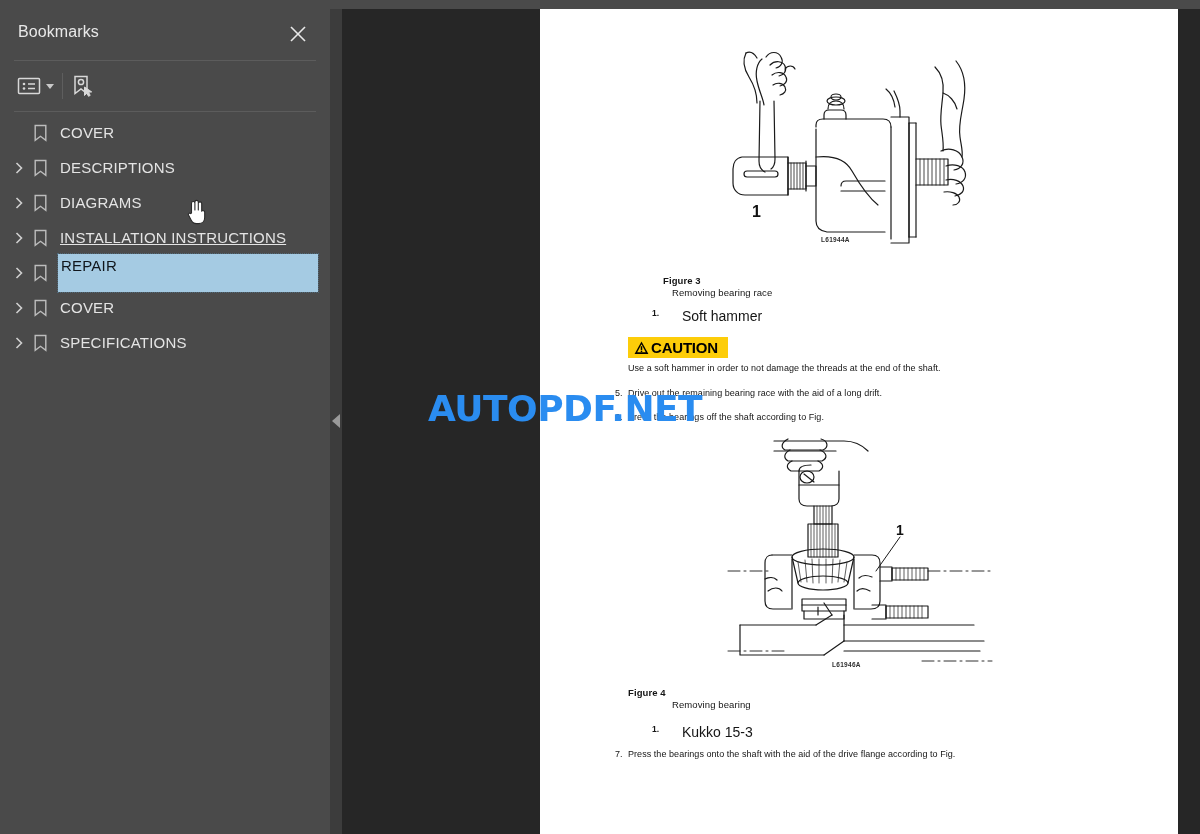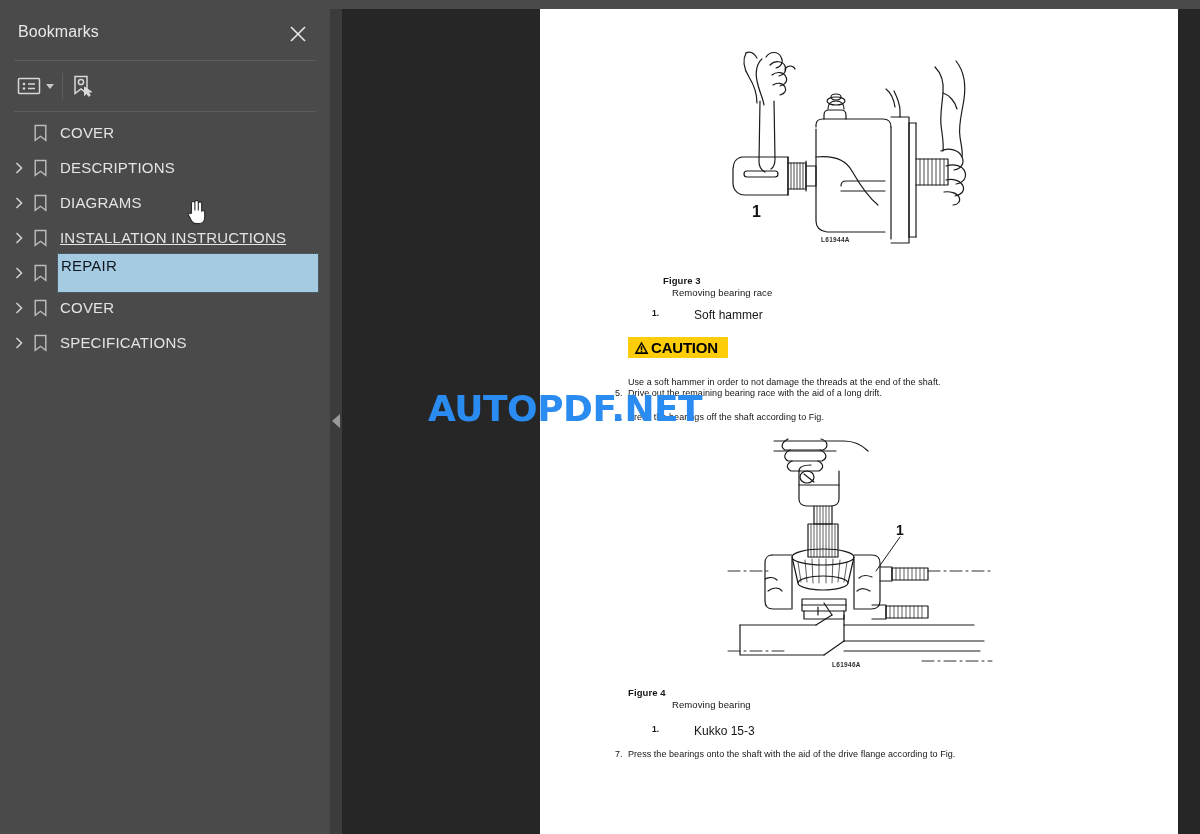--- a/index.html
+++ b/index.html
@@ -222,22 +222,21 @@
   .fig-sub {
     font-size: 9.5px;
     letter-spacing: .1px;
     padding-left: 44px;
   }
   .callout-num {
     font-size: 8.5px;
     font-weight: bold;
   }
   .callout-txt {
-    font-size: 12px;
-    margin-left: 12px;
+    font-size: 14px;
   }
   .step-line {
     font-size: 9px;
     letter-spacing: .05px;
   }
   .step-num {
     display: inline-block;
     width: 13px;
     font-size: 9px;
   }
@@ -258,21 +257,21 @@
     gap: 2px;
   }
   #caution-tri { width: 15px; height: 14px; display:block; }
   #caution-word {
     font-size: 15px;
     font-weight: bold;
     color: #000;
     letter-spacing: -.2px;
     line-height: 15px;
   }
-  #caution-desc { left: 88px; top: 368px; }
+  #caution-desc { left: 88px; top: 354px; }
   #step5 { left: 75px; top: 379px; }
   #step6 { left: 75px; top: 403px; }
 
   #f4-title  { left: 88px; top: 678px; }
   #f4-sub    { left: 88px; top: 690px; }
   #f4-c-num  { left: 112px; top: 715px; }
   #f4-c-txt  { left: 142px; top: 715px; }
   #step7 { left: 75px; top: 740px; }
 
   

